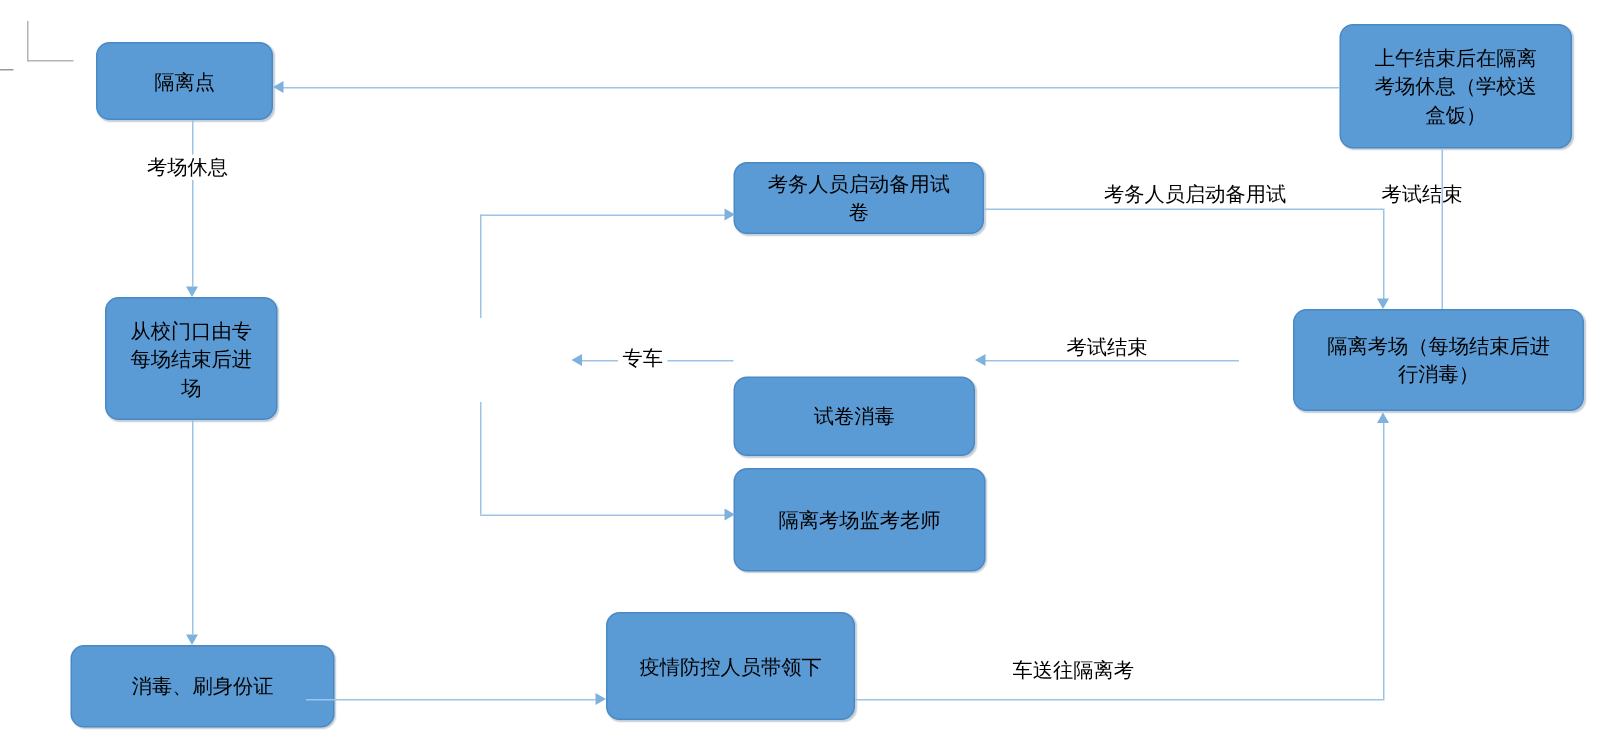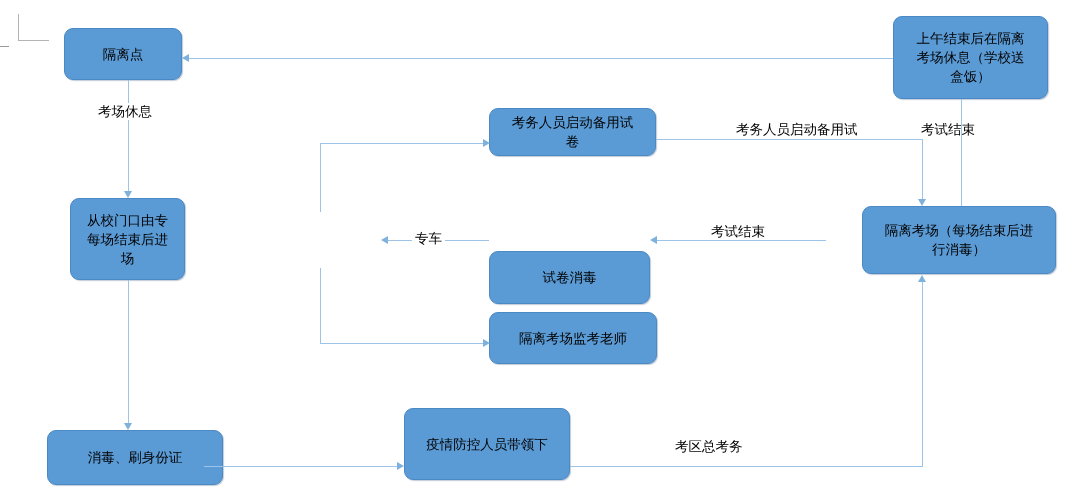--- a/index.html
+++ b/index.html
@@ -128,21 +128,21 @@
 
   <div class="node" style="left:489px; top:213px; width:161px; height:53px;margin-top:38px;">
     <span>试卷消毒</span>
   </div>
 
   <div class="node" style="left:826px; top:206px; width:194px; height:68px;margin-left:36px;">
     <span>隔离考场（每场结束后进
 行消毒）</span>
   </div>
 
-  <div class="node" style="left:489px; top:312px; width:168px; height:52px;">
+  <div class="node" style="left:489px; top:312px; width:168px; height:69px;">
     <span>隔离考场监考老师</span>
   </div>
 
   <div class="node" style="left:47px; top:430px; width:176px; height:55px;">
     <span>消毒、刷身份证</span>
   </div>
 
   <div class="node" style="left:404px; top:408px; width:166px; height:72px;align-items:center;">
     <span>疫情防控人员带领下</span>
   </div>
@@ -156,21 +156,21 @@
 
   <div class="vline" style="left:128px; top:280px; height:143px;"></div>
   <div class="arrow down" style="left:124px; top:423px;"></div>
 
   <div class="hline" style="left:204px; top:466px; width:193px;"></div>
   <div class="arrow right" style="left:397px; top:462px;"></div>
 
   <div class="hline" style="left:570px; top:466px; width:353px;"></div>
   <div class="vline" style="left:922px; top:282px; height:184px;"></div>
   <div class="arrow up" style="left:918px; top:275px;"></div>
-  <div class="elabel" style="left:672px; top:438px;">考区总考务</div>
+  <div class="elabel" style="left:672px; top:438px;">车送往隔离考</div>
 
   <div class="hline" style="left:654px; top:240px; width:172px;"></div>
   <div class="arrow left" style="left:650px; top:236px;"></div>
   <div class="elabel" style="left:708px; top:223px;">考试结束</div>
 
   <div class="hline" style="left:385px; top:240px; width:104px;"></div>
   <div class="arrow left" style="left:381px; top:236px;"></div>
   <div class="elabel" style="left:412px; top:206px;margin-top:24px;">专车</div>
 
   <div class="vline" style="left:320px; top:143px; height:69px;"></div>

